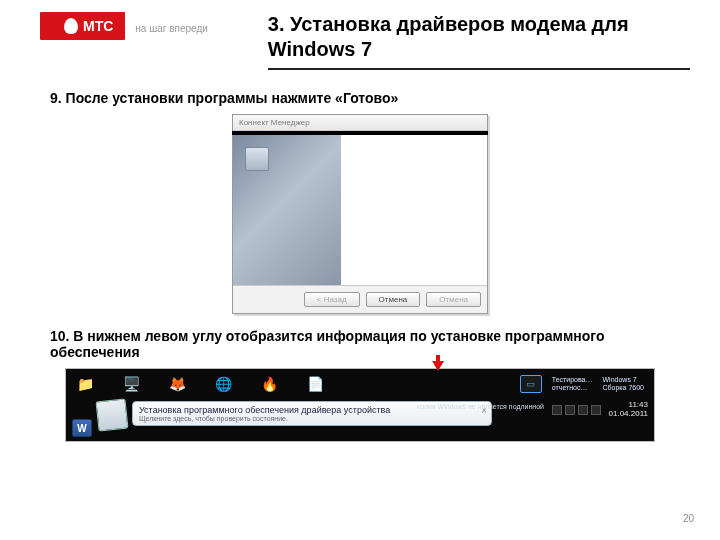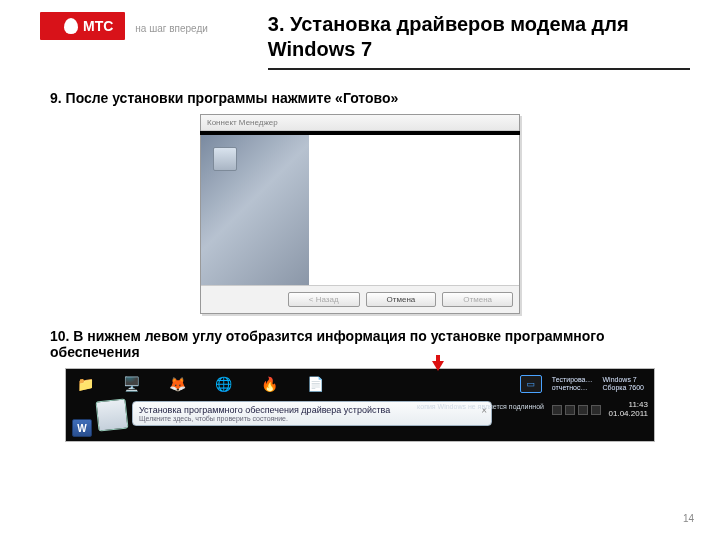--- a/index.html
+++ b/index.html
@@ -68,21 +68,21 @@
   .page-num {
     position: absolute;
     right: 26px;
     bottom: 16px;
     font-size: 10px;
     color: #888;
   }
 
   
   .wizard {
-    width: 320px;
+    width: 256px;
     margin: 0 auto;
     border: 1px solid #999;
     box-shadow: 2px 2px 0 rgba(0,0,0,.15);
     font-size: 8px;
     background: #fff;
   }
   .wizard-titlebar {
     background: linear-gradient(#f7f7f7,#e8e8e8);
     border-bottom: 1px solid #ccc;
     padding: 3px 6px;
@@ -128,21 +128,21 @@
   .wizard-footer {
     border-top: 1px solid #ccc;
     padding: 6px;
     display: flex;
     justify-content: flex-end;
     gap: 6px;
     background:#f2f2f2;
   }
   .wizard-btn {
     font-size: 8px;
-    padding: 2px 20px;
+    padding: 2px 12px;
     border: 1px solid #999;
     background: linear-gradient(#fefefe,#e5e5e5);
     color:#444;
     border-radius:2px;
   }
   .wizard-btn.disabled{ color:#aaa; }
 
   
   .taskbar-wrap{
     margin: 6px auto 0 auto;
@@ -313,13 +313,13 @@
         </div>
         <div class="clock">
           <div>11:43</div>
           <div>01.04.2011</div>
         </div>
       </div>
     </div>
   </div>
 </div>
 
-<div class="page-num">14</div>
+<div class="page-num">20</div>
 
 </body></html>

